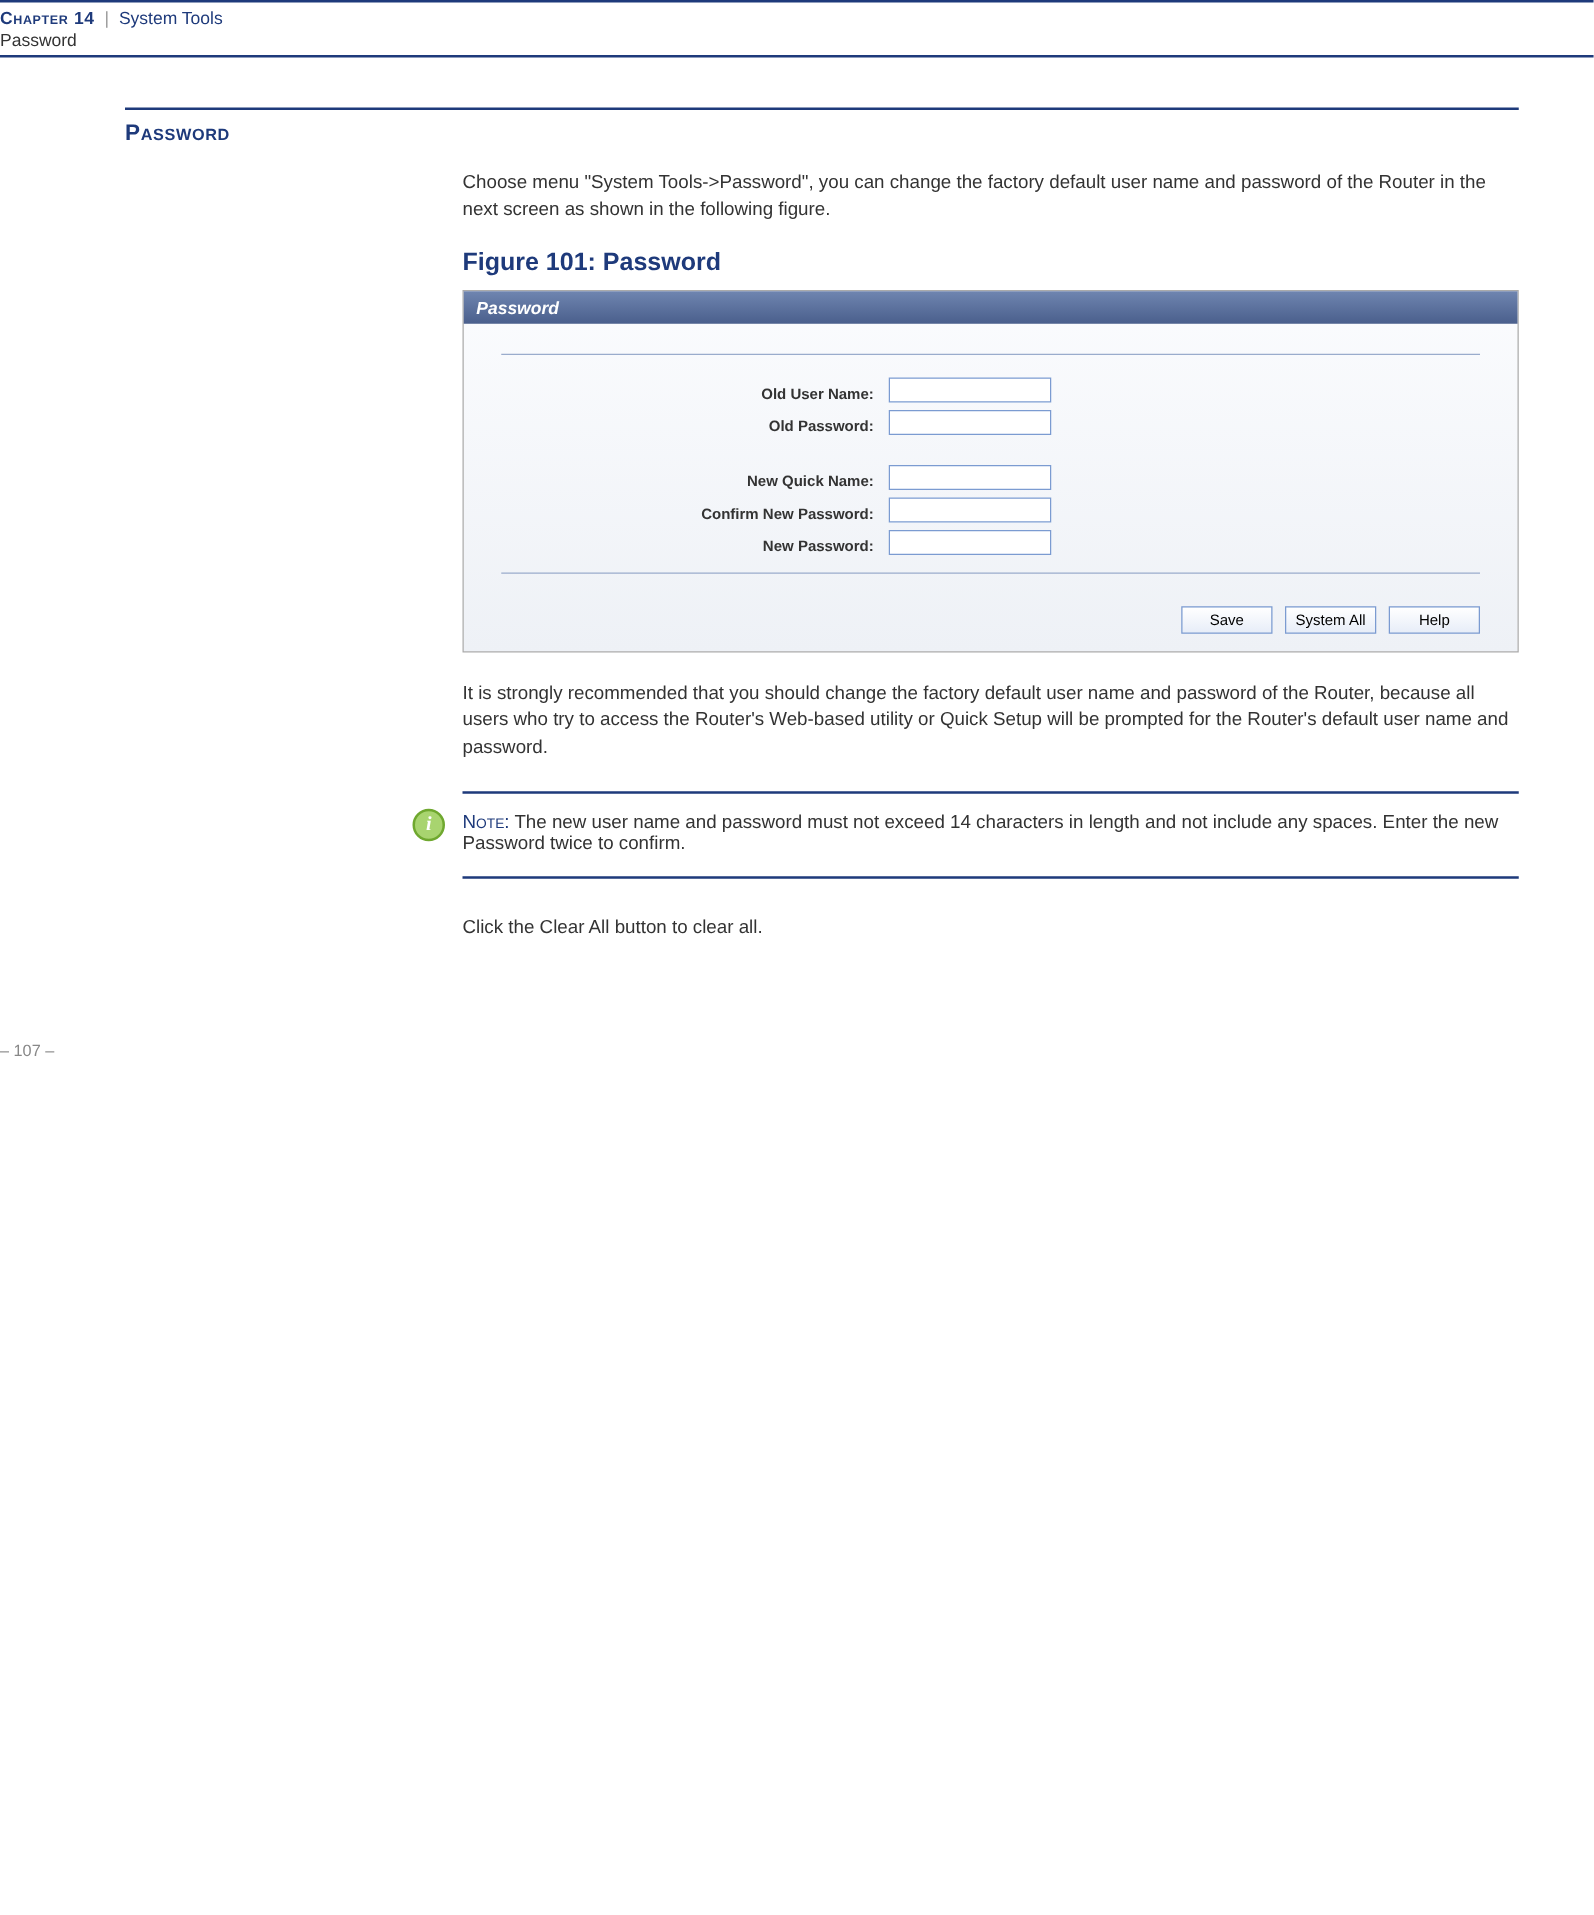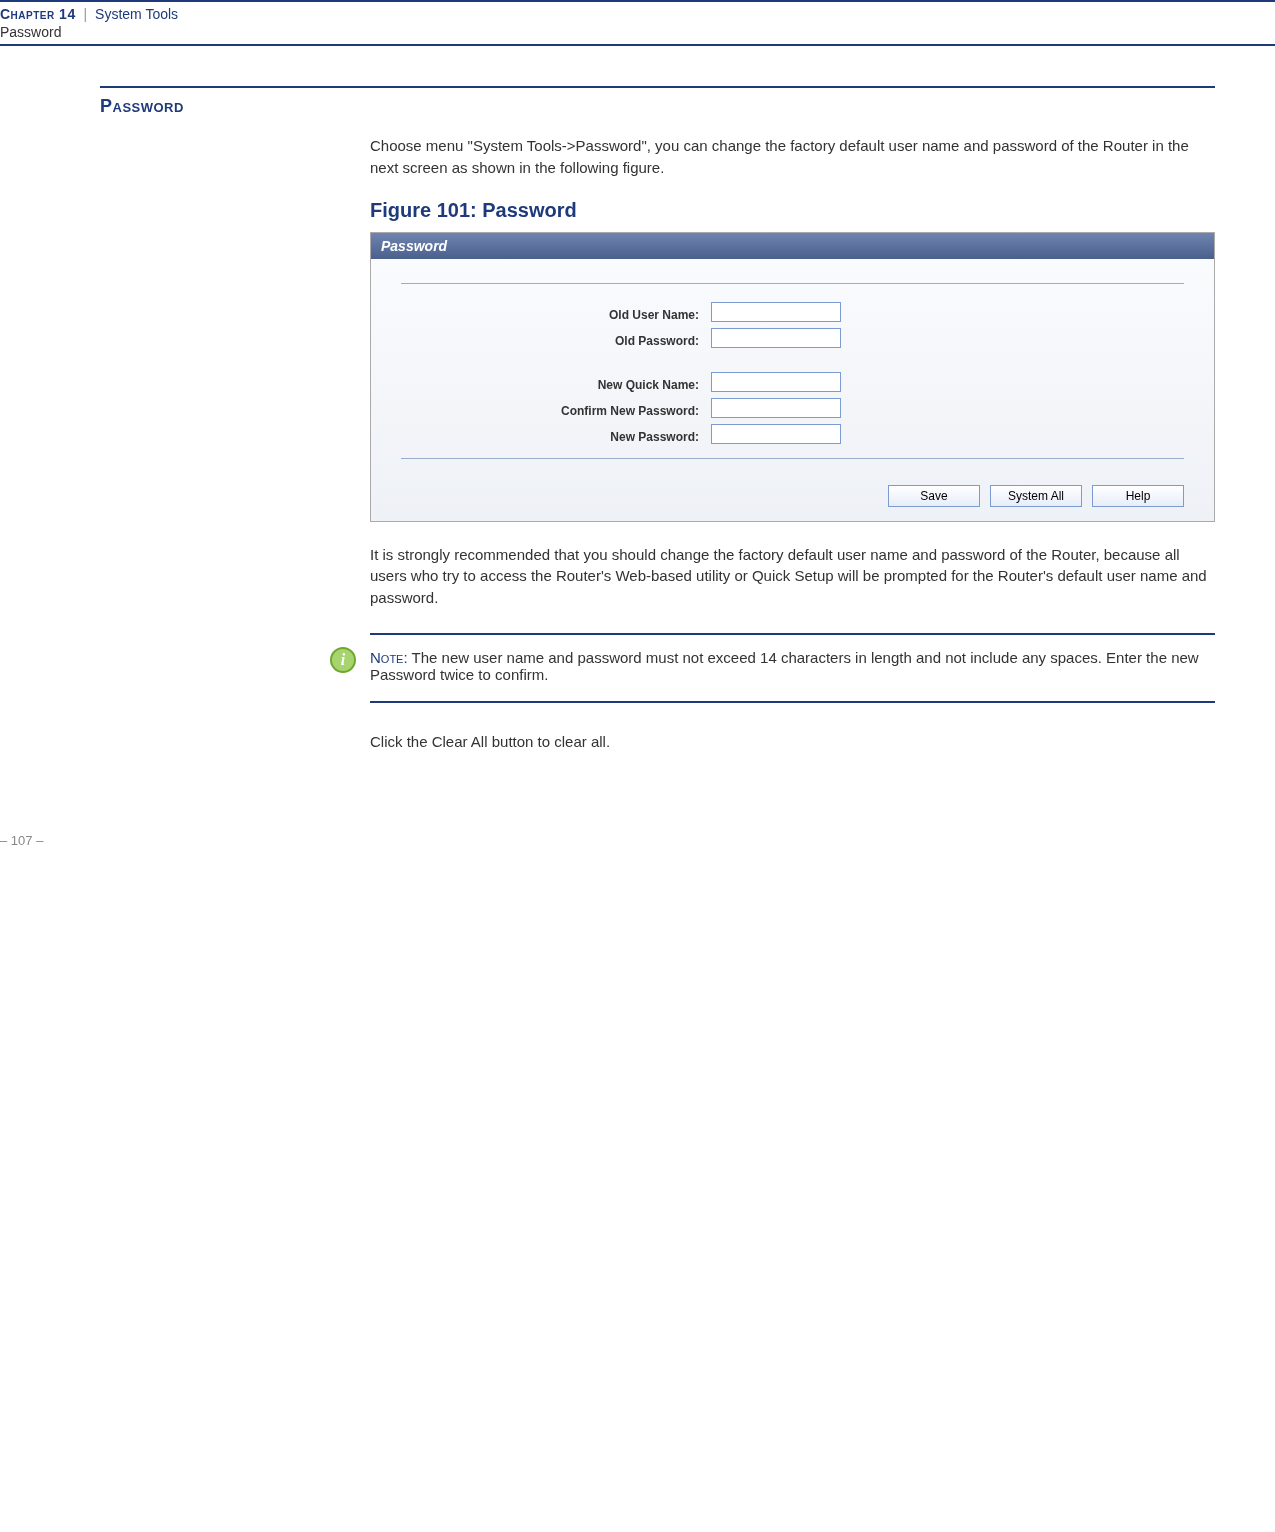--- a/index.html
+++ b/index.html
@@ -110,21 +110,21 @@
       font-size: 12px;
       padding: 1px 4px;
     }
     .button-row {
       display: flex;
       justify-content: flex-end;
       gap: 10px;
       padding-top: 8px;
     }
     .router-btn {
-      width: 92px;
+      width: 73px;
       height: 22px;
       font-size: 12px;
       border: 1px solid #7b9bd1;
       background: linear-gradient(#ffffff, #e7edf8);
       cursor: pointer;
       font-family: Arial, Helvetica, sans-serif;
     }
     .note-block {
       position: relative;
       border-top: 2px solid #1e3a7b;

